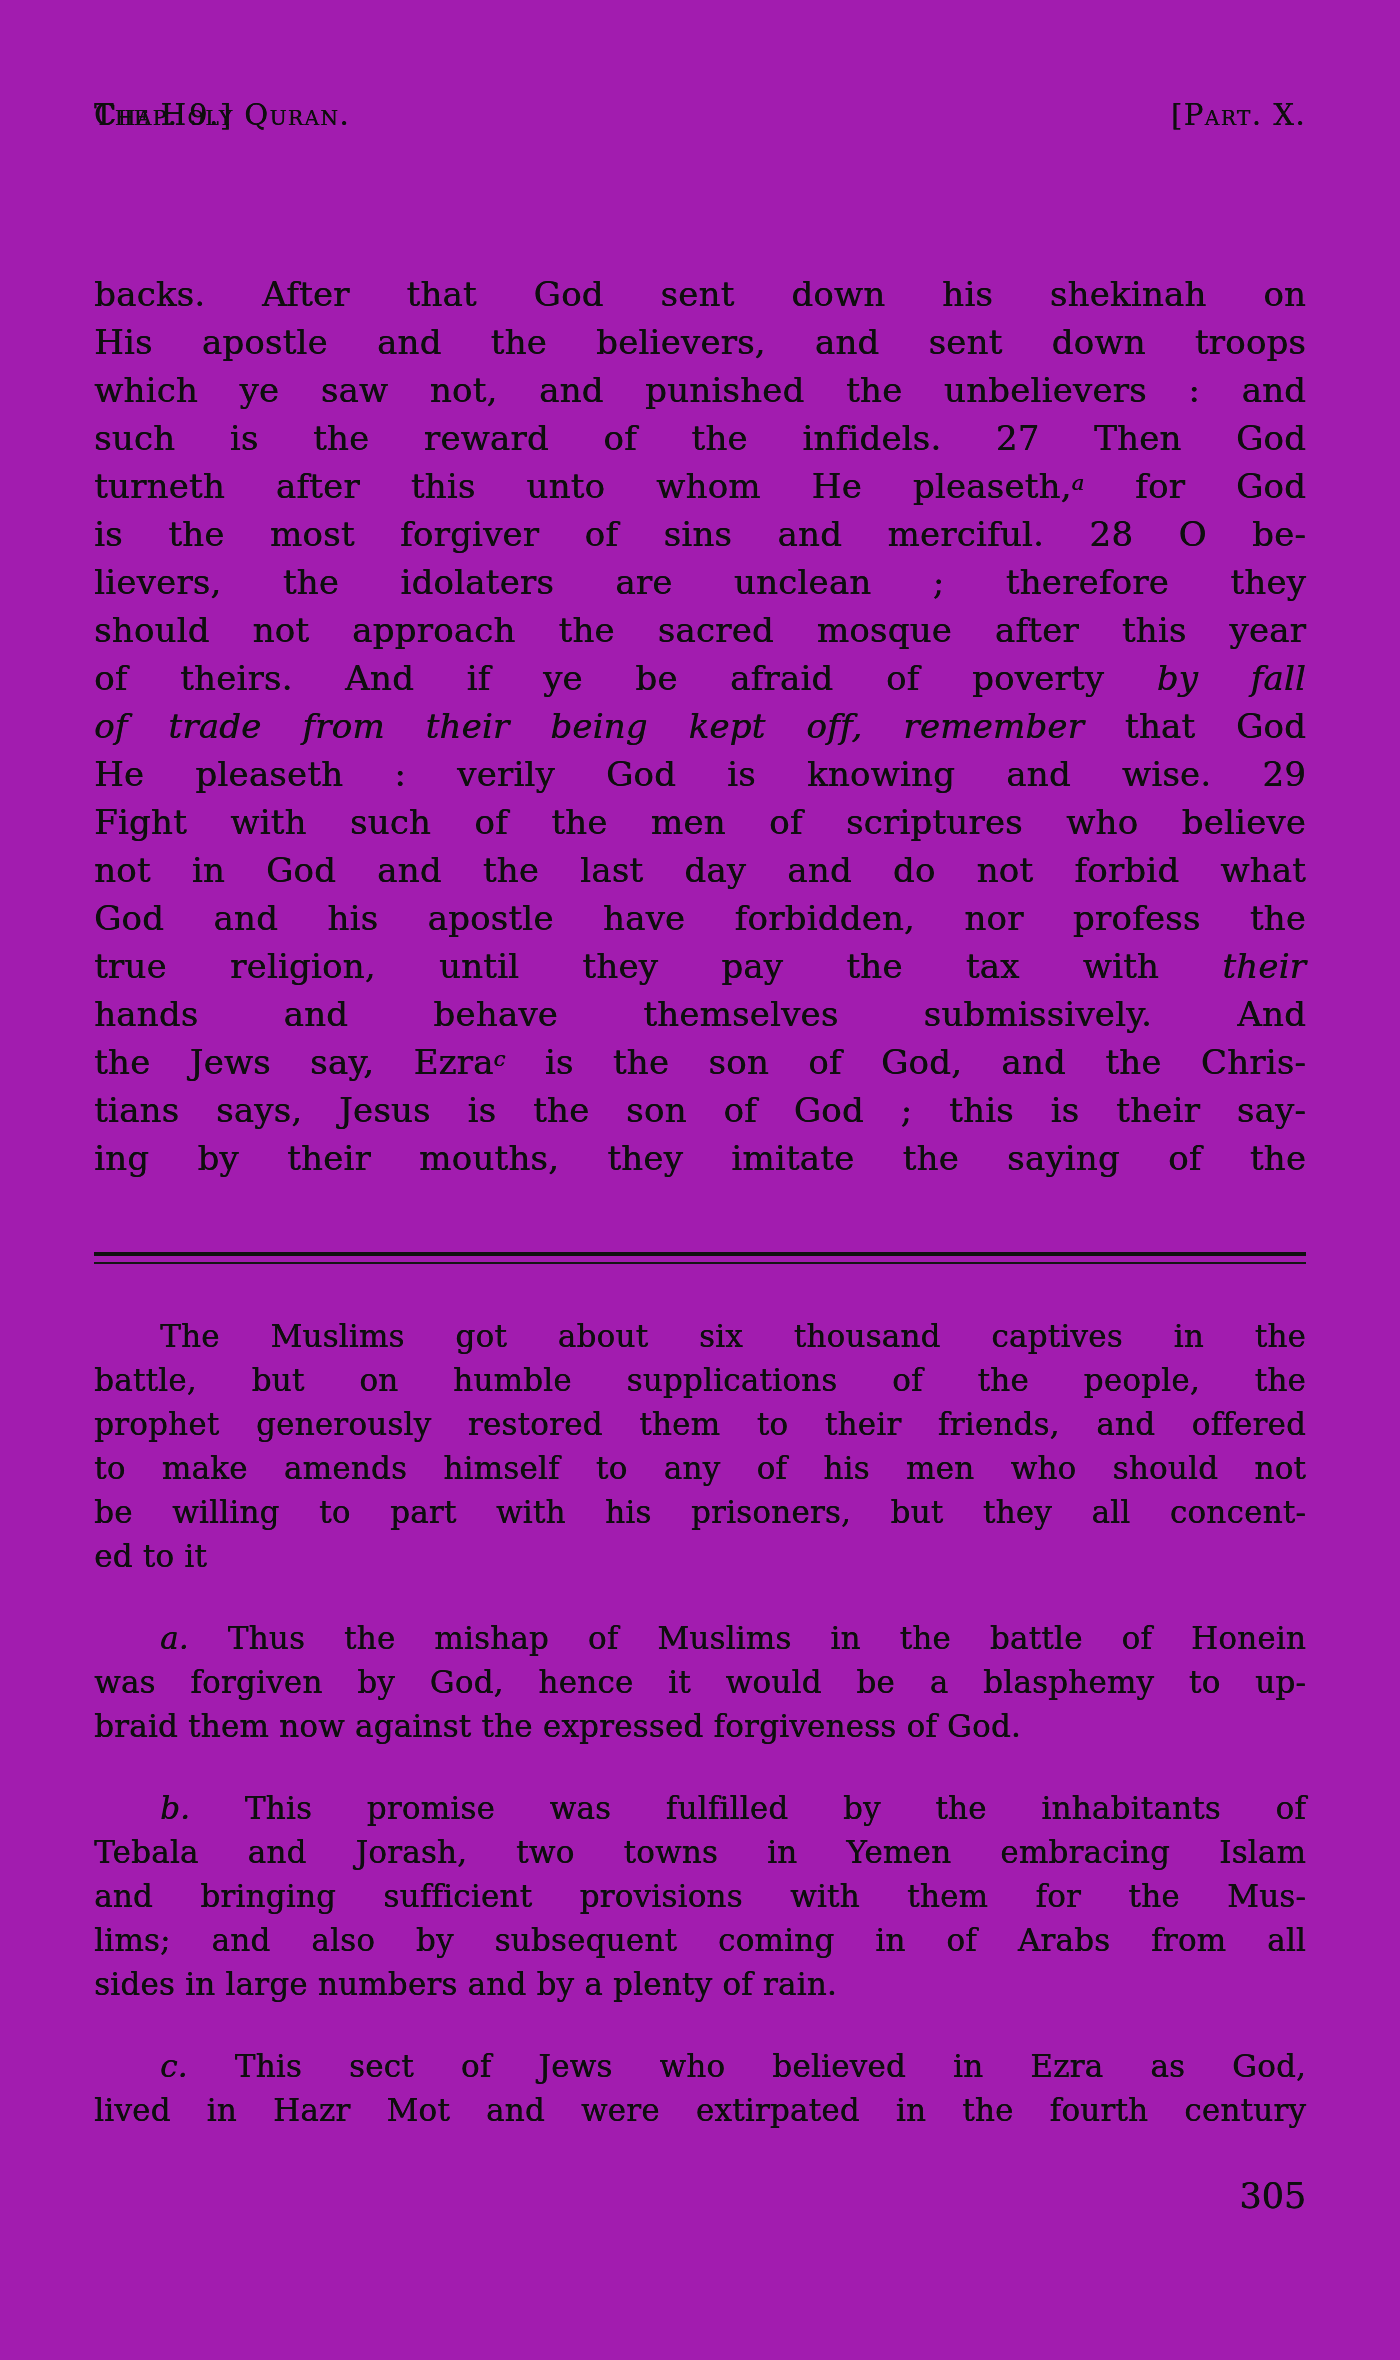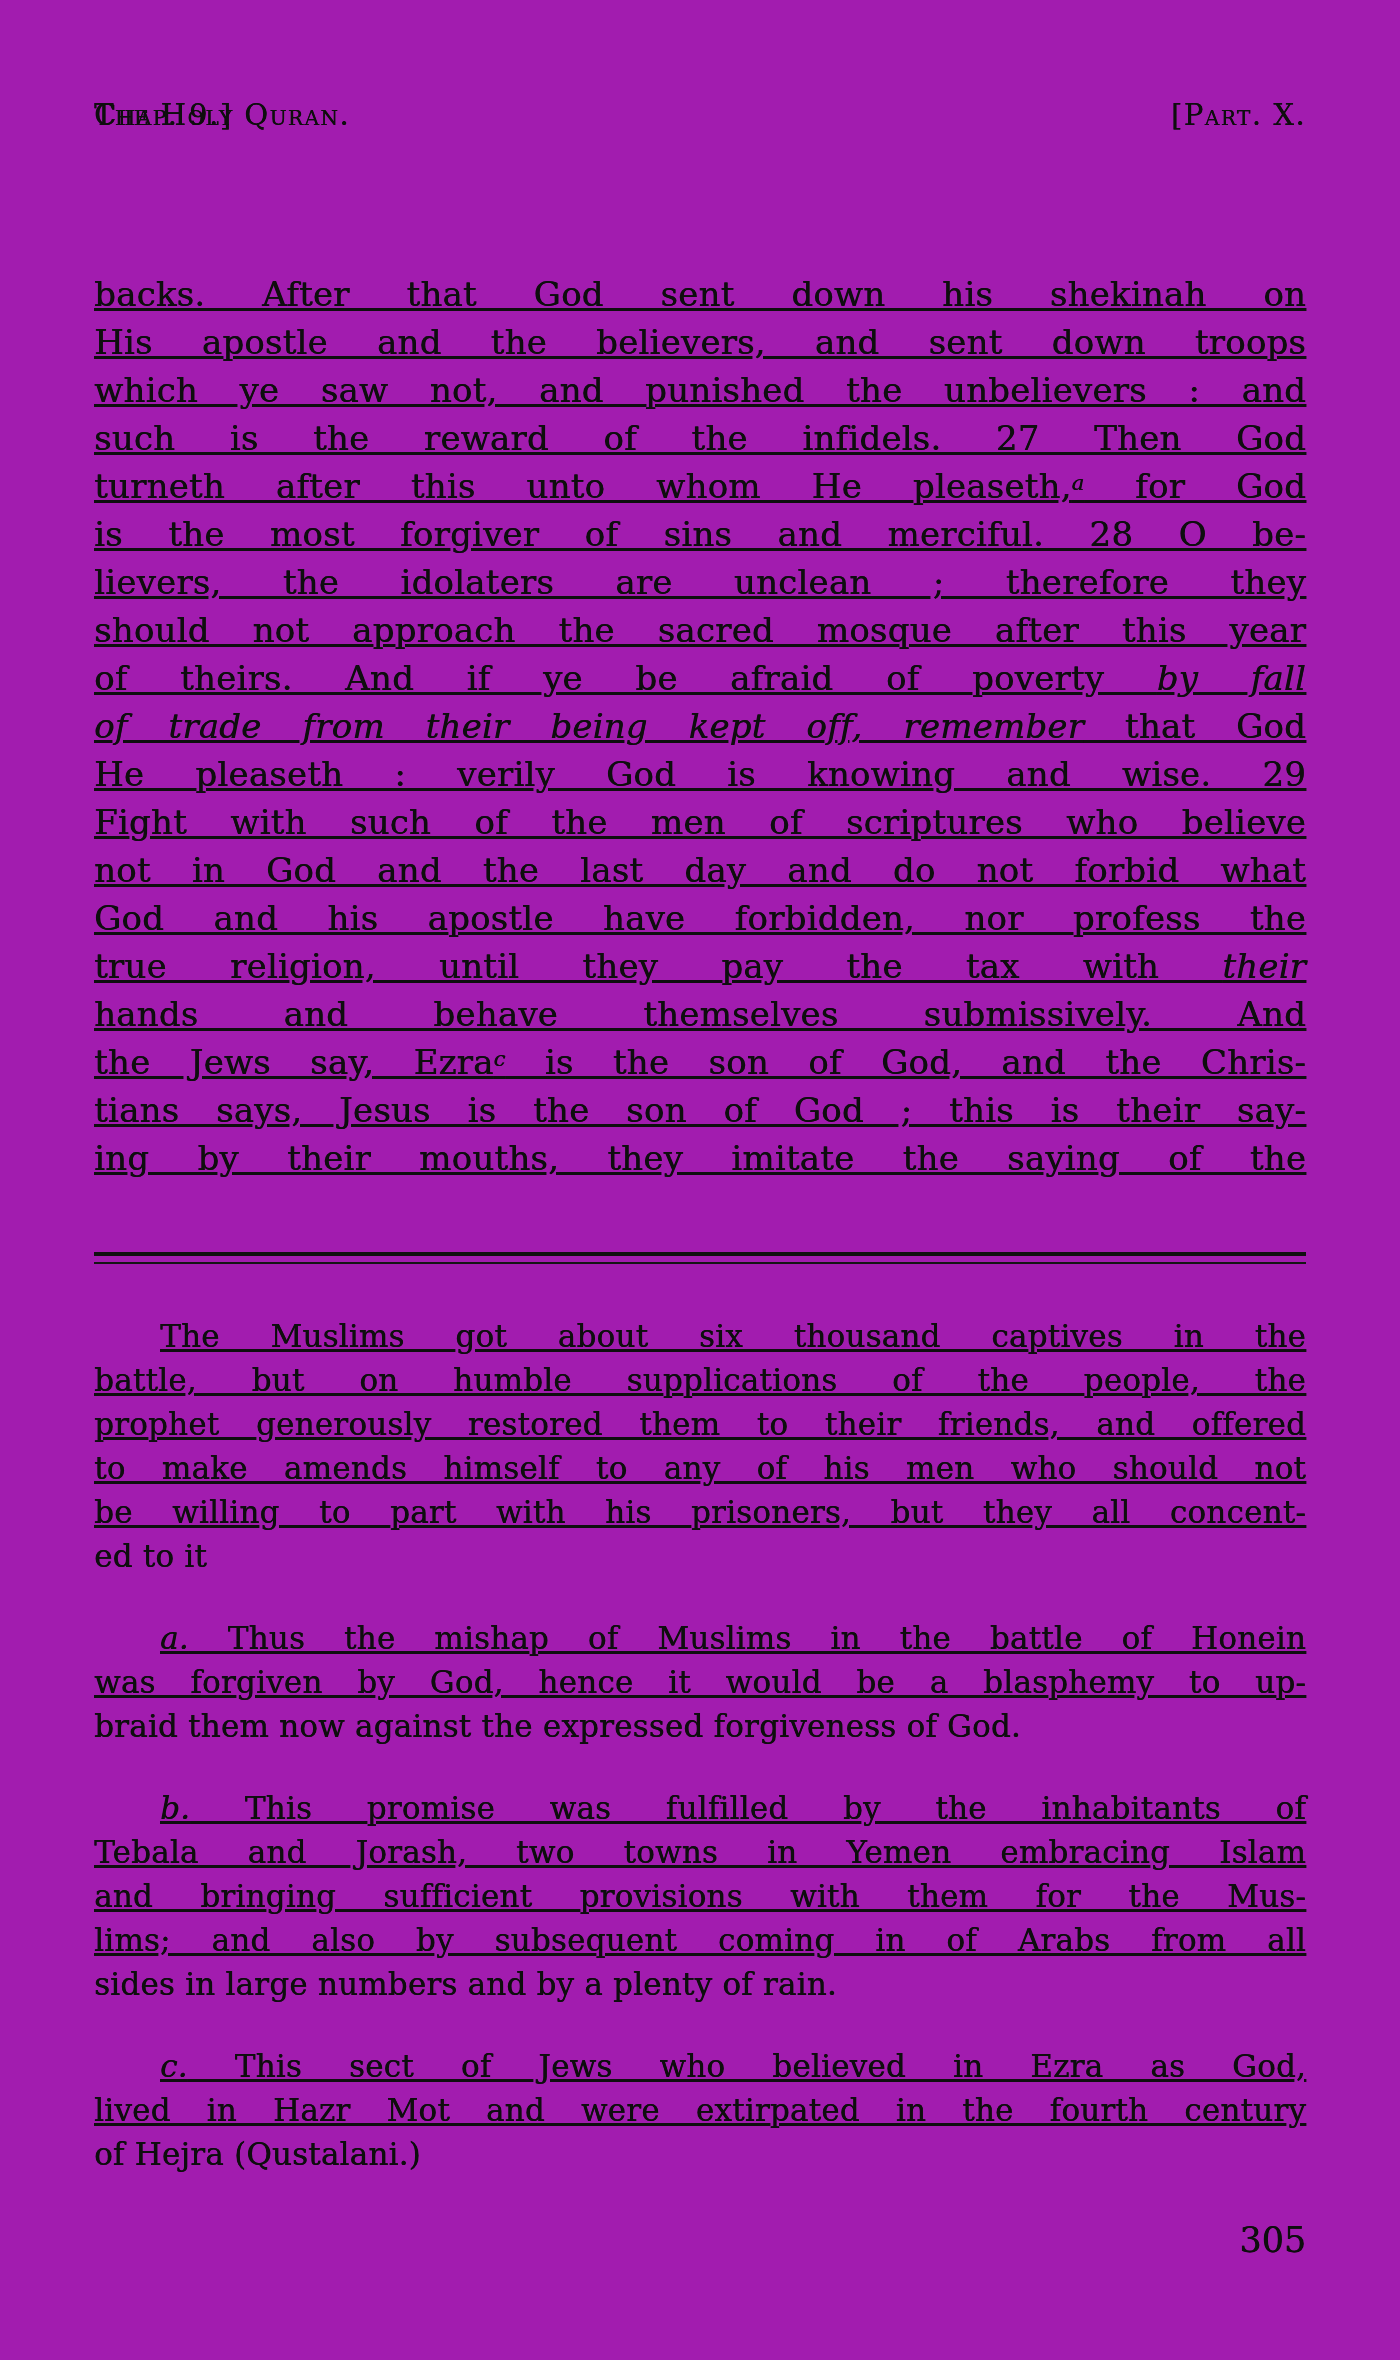--- a/index.html
+++ b/index.html
@@ -31,21 +31,21 @@
   .runhead .right { position: absolute; right: 0; top: 0; }
   
   .bodytext {
     margin-top: 128px;
     font-size: 34px;
     line-height: 48px;
     text-shadow: 0.45px 0 0 currentColor;
     letter-spacing: 0.2px;
   }
   .line { text-align: justify; white-space: normal; }
-  .just { text-align-last: justify; text-decoration: underline; }
+  .just { text-align-last: justify; }
   .last { text-align-last: left; }
   .indent { text-indent: 66px; }
   sup.fnref {
     font-size: 0.62em;
     vertical-align: 0.38em;
     line-height: 0;
     letter-spacing: 0;
   }
   
   .rule {
@@ -125,20 +125,19 @@
         <div class="footnote">
           <div class="line just indent"><i>b.</i>  This promise was fulfilled by the inhabitants of</div>
           <div class="line just">Tebala and Jorash, two towns in Yemen embracing Islam</div>
           <div class="line just">and bringing sufficient provisions with them for the Mus-</div>
           <div class="line just">lims; and also by subsequent coming in of Arabs from all</div>
           <div class="line last">sides in large numbers and by a plenty of rain.</div>
         </div>
         <div class="footnote">
           <div class="line just indent"><i>c.</i>  This sect of Jews who believed in Ezra as God,</div>
           <div class="line just">lived in Hazr Mot and were extirpated in the fourth century</div>
-          <div class="line last">of Hejra (Qustalani.)</div>
         </div>
       </div>
 
     <div class="pagenum">305</div>
 
   </div>
 </div>
 
 </body></html>

